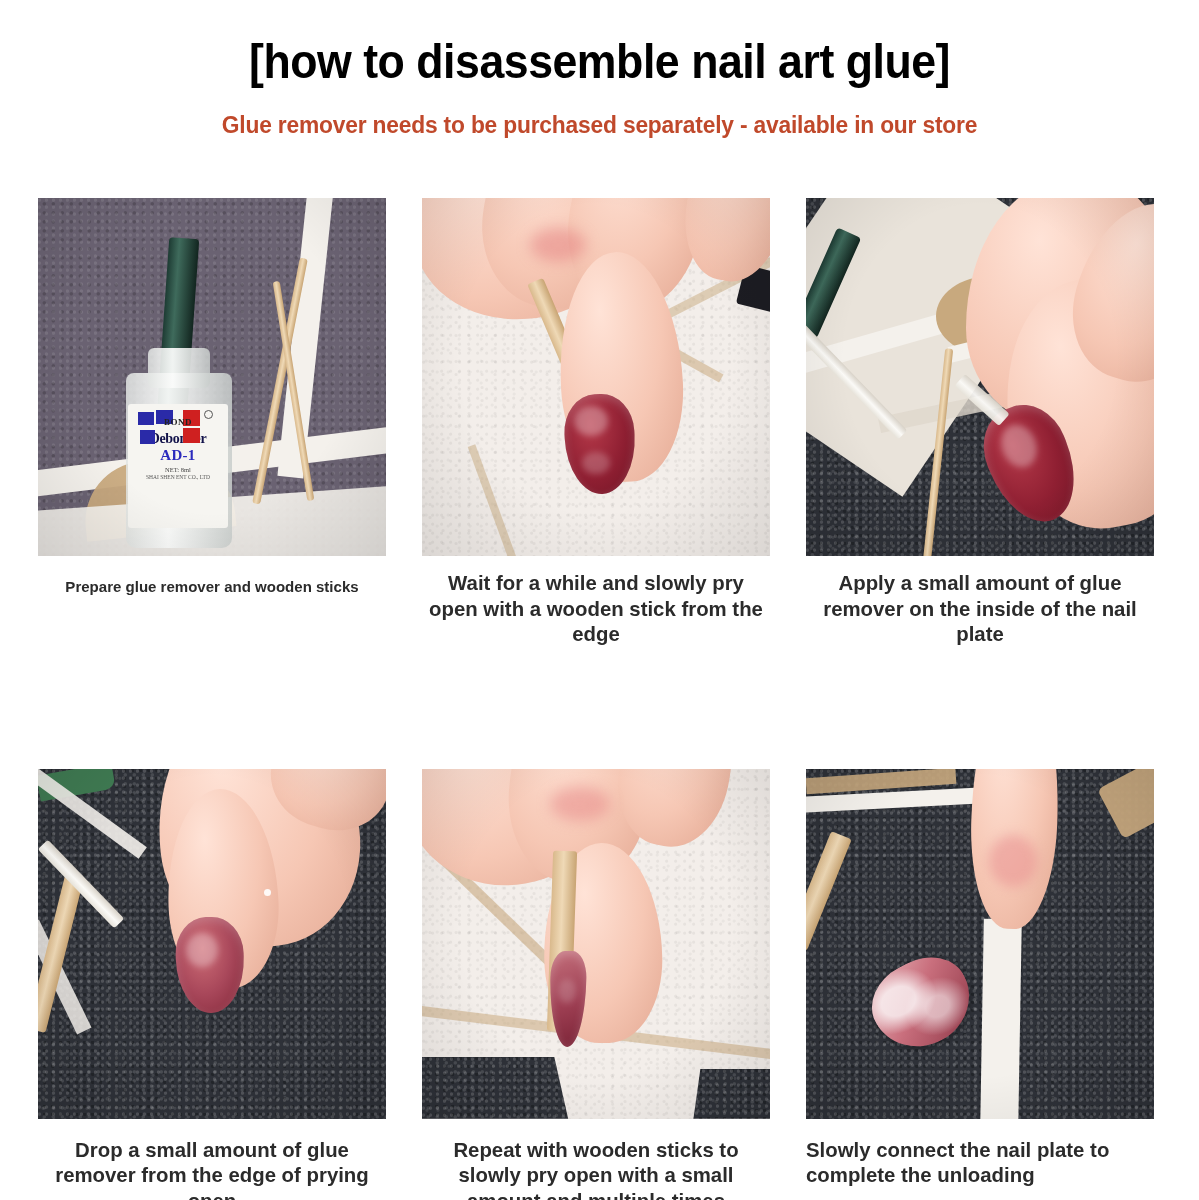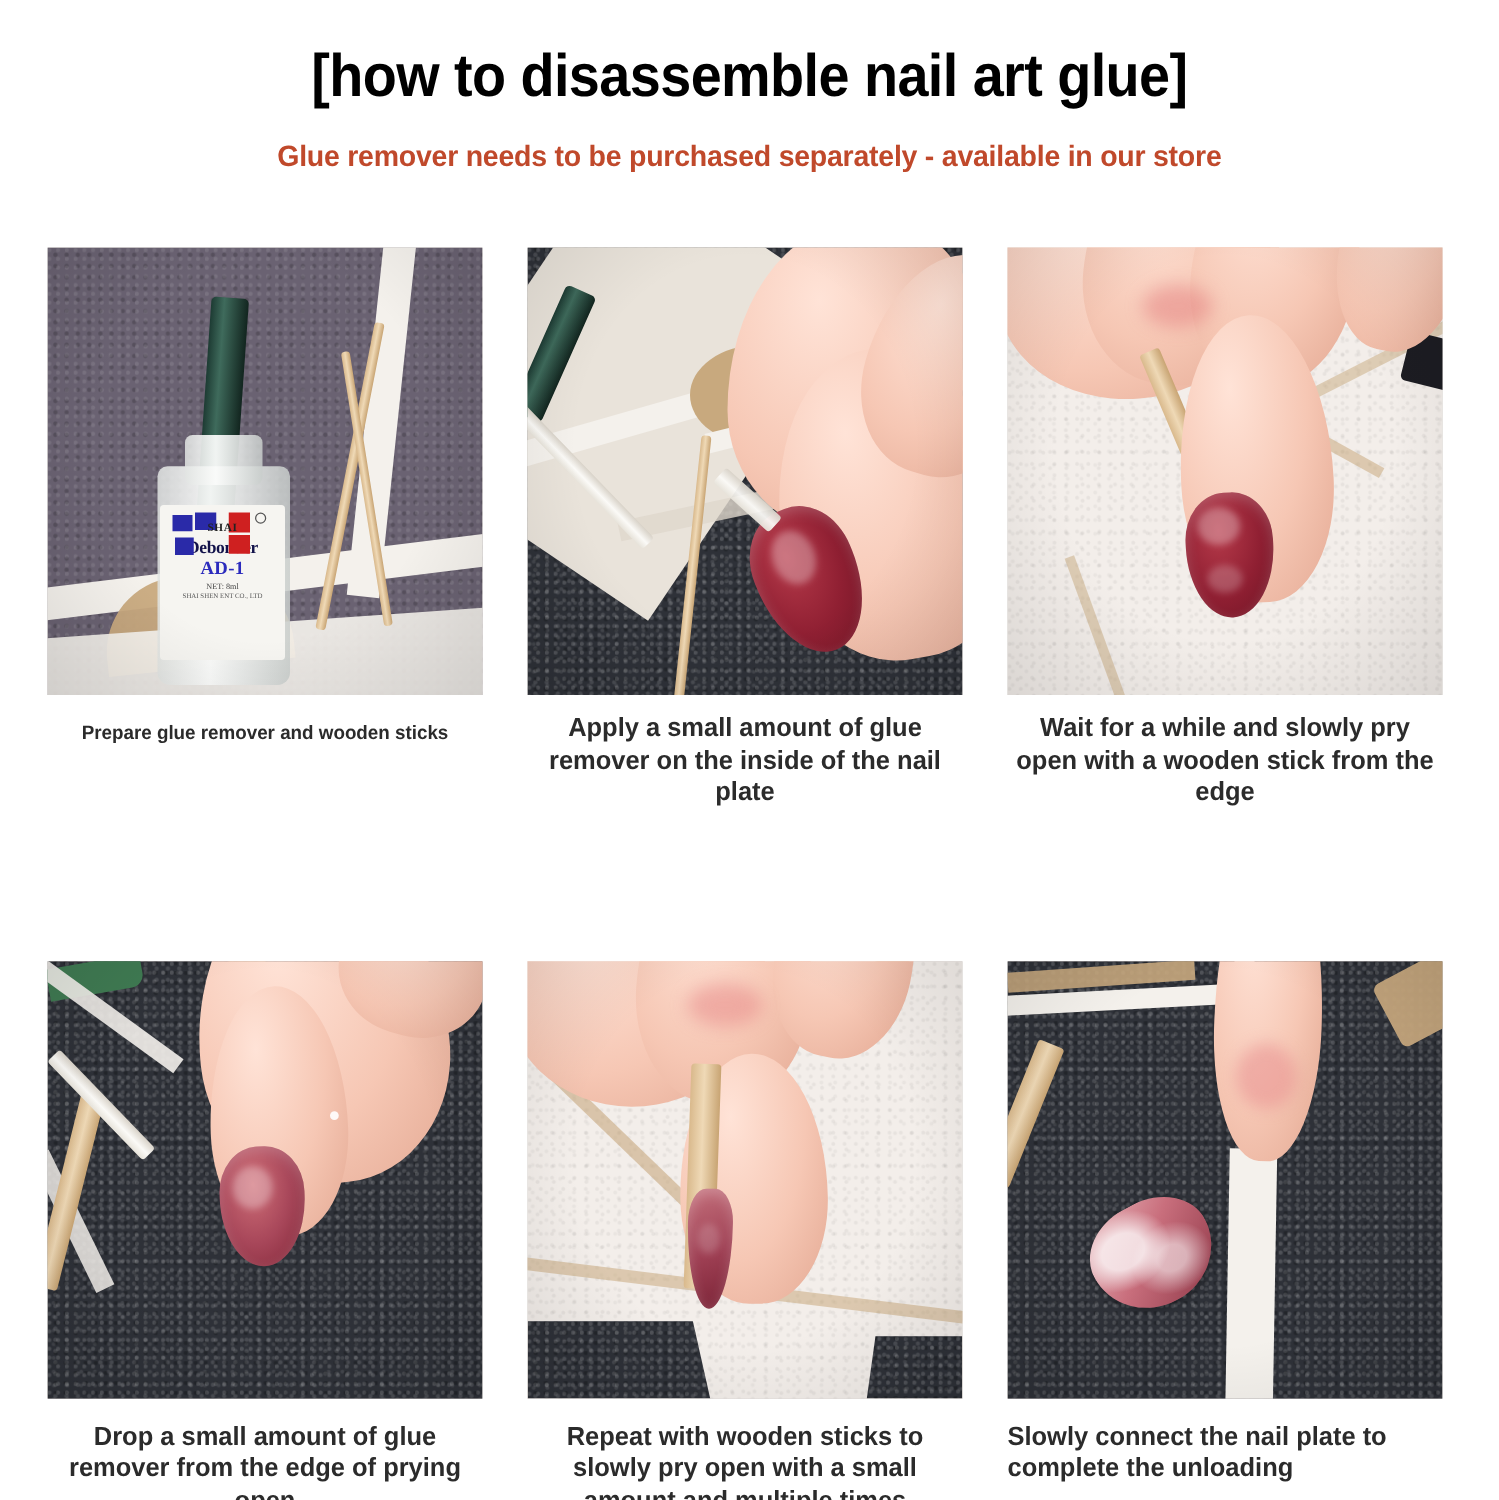--- a/index.html
+++ b/index.html
@@ -177,29 +177,55 @@
           <div class="capglass" style="left:125px;top:40px;width:30px;height:180px;transform:rotate(4deg);"></div>
           <div class="bottle" style="left:88px;top:175px;width:106px;height:175px;"></div>
           <div class="bottle" style="left:110px;top:150px;width:62px;height:40px;border-radius:6px;"></div>
           <div class="label" style="left:90px;top:206px;width:100px;height:124px;">
             <div class="sq" style="left:10px;top:8px;width:16px;height:13px;background:#2a2aa8;"></div>
             <div class="sq" style="left:28px;top:6px;width:17px;height:14px;background:#2a2aa8;"></div>
             <div class="sq" style="left:55px;top:6px;width:17px;height:16px;background:#cf2020;"></div>
             <div class="sq" style="left:12px;top:26px;width:15px;height:14px;background:#2a2aa8;"></div>
             <div class="sq" style="left:55px;top:24px;width:17px;height:15px;background:#cf2020;"></div>
             <div class="sq" style="left:76px;top:6px;width:7px;height:7px;border:1px solid #555;border-radius:50%;"></div>
-            <div class="brand">SHAI</div>
+            <div class="brand">BOND</div>
             <div class="prod">Debonder</div>
             <div class="code">AD-1</div>
             <div class="net">NET: 8ml</div>
             <div class="co">SHAI SHEN ENT CO., LTD</div>
           </div>
           <div class="vig"></div>
         </div>
         <div class="cap cap-sm">Prepare glue remover and wooden sticks</div>
+      </div>
+
+      <div class="cell">
+        <div class="photo">
+          <div class="layer tissue"></div>
+          <div class="stripe-tan" style="left:-10px;top:96px;width:330px;height:9px;transform:rotate(29deg);opacity:.55;"></div>
+          <div class="stripe-tan" style="left:210px;top:74px;width:220px;height:9px;transform:rotate(-27deg);opacity:.5;"></div>
+          <div class="stripe-tan" style="left:10px;top:300px;width:120px;height:8px;transform:rotate(70deg);opacity:.5;"></div>
+          <div style="position:absolute;left:318px;top:72px;width:50px;height:40px;background:#1c1c22;border-radius:4px;transform:rotate(14deg);"></div>
+
+          <div class="finger" style="left:-10px;top:-70px;width:230px;height:190px;border-radius:50%;transform:rotate(-14deg);"></div>
+          <div class="finger" style="left:62px;top:-90px;width:150px;height:200px;transform:rotate(6deg);"></div>
+          <div class="finger" style="left:150px;top:-100px;width:132px;height:212px;transform:rotate(10deg);"></div>
+          <div class="finger" style="left:268px;top:-96px;width:100px;height:180px;transform:rotate(12deg);"></div>
+          <div class="gloss" style="left:108px;top:30px;width:56px;height:34px;background:rgba(226,120,122,.45);filter:blur(7px);"></div>
+
+          <div class="woodstick" style="left:130px;top:78px;width:17px;height:130px;transform:rotate(-23deg);"></div>
+
+          <div class="finger" style="left:138px;top:54px;width:122px;height:230px;transform:rotate(-3deg);"></div>
+          <div class="nail-red" style="left:143px;top:196px;width:70px;height:100px;transform:rotate(-3deg);"></div>
+          <div class="gloss" style="left:152px;top:208px;width:34px;height:30px;"></div>
+          <div class="gloss" style="left:160px;top:254px;width:28px;height:22px;opacity:.7;"></div>
+
+          <div class="vig"></div>
+        </div>
+        <div class="cap">Wait for a while and slowly pry open with a wooden stick from the edge</div>
       </div>
 
       <div class="cell">
         <div class="photo">
           <div class="layer leather"></div>
           <div class="stripe" style="left:-30px;top:-40px;width:230px;height:300px;background:#e9e3da;transform:rotate(34deg);"></div>
           <div class="stripe" style="left:-10px;top:110px;width:330px;height:20px;transform:rotate(-16deg);"></div>
           <div class="stripe-tan" style="left:130px;top:78px;width:110px;height:80px;border-radius:50%;"></div>
           <div class="stripe" style="left:140px;top:120px;width:240px;height:16px;transform:rotate(-14deg);"></div>
           <div class="stripe" style="left:70px;top:186px;width:320px;height:16px;background:#ded7cc;transform:rotate(-12deg);opacity:.8;"></div>
@@ -212,46 +238,20 @@
           <div class="capglass" style="left:8px;top:30px;width:26px;height:110px;transform:rotate(24deg);"></div>
           <div class="whitestick" style="left:38px;top:108px;width:13px;height:150px;transform:rotate(-44deg);"></div>
 
           <div class="nail-red" style="left:184px;top:206px;width:82px;height:120px;transform:rotate(-22deg);"></div>
           <div class="gloss" style="left:196px;top:226px;width:34px;height:44px;transform:rotate(-22deg);"></div>
           <div class="whitestick" style="left:168px;top:172px;width:16px;height:60px;transform:rotate(-48deg);opacity:.95;"></div>
 
           <div class="vig"></div>
         </div>
         <div class="cap">Apply a small amount of glue remover on the inside of the nail plate</div>
-      </div>
-
-      <div class="cell">
-        <div class="photo">
-          <div class="layer tissue"></div>
-          <div class="stripe-tan" style="left:-10px;top:96px;width:330px;height:9px;transform:rotate(29deg);opacity:.55;"></div>
-          <div class="stripe-tan" style="left:210px;top:74px;width:220px;height:9px;transform:rotate(-27deg);opacity:.5;"></div>
-          <div class="stripe-tan" style="left:10px;top:300px;width:120px;height:8px;transform:rotate(70deg);opacity:.5;"></div>
-          <div style="position:absolute;left:318px;top:72px;width:50px;height:40px;background:#1c1c22;border-radius:4px;transform:rotate(14deg);"></div>
-
-          <div class="finger" style="left:-10px;top:-70px;width:230px;height:190px;border-radius:50%;transform:rotate(-14deg);"></div>
-          <div class="finger" style="left:62px;top:-90px;width:150px;height:200px;transform:rotate(6deg);"></div>
-          <div class="finger" style="left:150px;top:-100px;width:132px;height:212px;transform:rotate(10deg);"></div>
-          <div class="finger" style="left:268px;top:-96px;width:100px;height:180px;transform:rotate(12deg);"></div>
-          <div class="gloss" style="left:108px;top:30px;width:56px;height:34px;background:rgba(226,120,122,.45);filter:blur(7px);"></div>
-
-          <div class="woodstick" style="left:130px;top:78px;width:17px;height:130px;transform:rotate(-23deg);"></div>
-
-          <div class="finger" style="left:138px;top:54px;width:122px;height:230px;transform:rotate(-3deg);"></div>
-          <div class="nail-red" style="left:143px;top:196px;width:70px;height:100px;transform:rotate(-3deg);"></div>
-          <div class="gloss" style="left:152px;top:208px;width:34px;height:30px;"></div>
-          <div class="gloss" style="left:160px;top:254px;width:28px;height:22px;opacity:.7;"></div>
-
-          <div class="vig"></div>
-        </div>
-        <div class="cap">Wait for a while and slowly pry open with a wooden stick from the edge</div>
       </div>
     </div>
 
     <div class="row row2">
 
       <div class="cell">
         <div class="photo">
           <div class="layer leather"></div>
           <div style="position:absolute;left:0;top:0;width:76px;height:26px;background:#3f7a52;border-radius:0 0 10px 0;transform:rotate(-10deg);"></div>
           <div class="stripe" style="left:-40px;top:30px;width:160px;height:14px;transform:rotate(36deg);opacity:.9;"></div>

